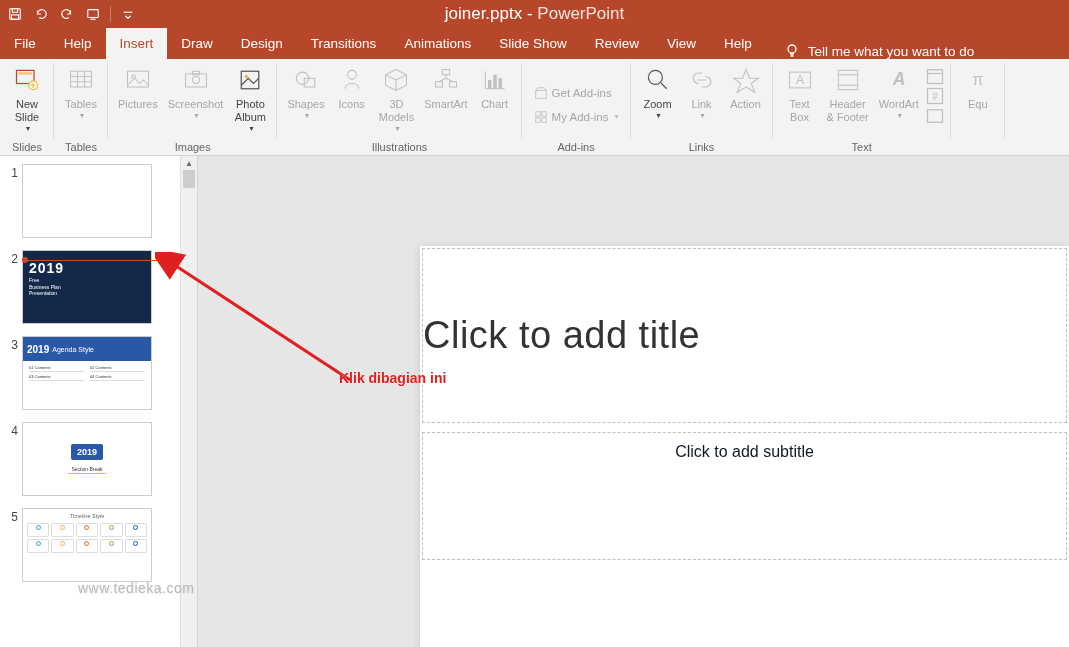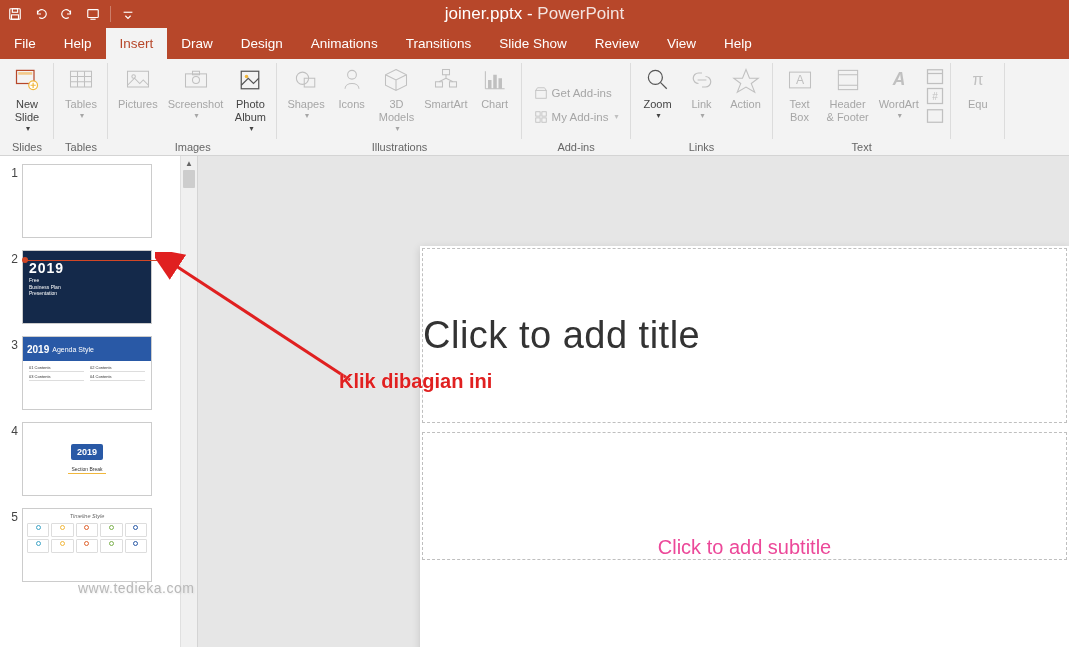--- a/index.html
+++ b/index.html
@@ -43,25 +43,25 @@
 .slide-thumb { width: 130px; height: 74px; border: 1px solid #ccc; background: #fff; position: relative; overflow: hidden; cursor: pointer; }
 
 .vscroll { width: 17px; background: #f0f0f0; border-left: 1px solid #e0e0e0; position: relative; }
 .vscroll-thumb { position: absolute; top: 14px; left: 2px; right: 2px; height: 18px; background: #cdcdcd; border-radius: 1px; }
 .vscroll-arrow { position: absolute; left: 0; right: 0; height: 14px; display: flex; align-items: center; justify-content: center; font-size: 8px; color: #666; }
 .vscroll-arrow.up { top: 0; }
 
 .canvas { flex: 1; position: relative; background: #e6e6e6; overflow: hidden; }
 .slide-canvas { position: absolute; left: 222px; top: 90px; right: 0; bottom: -50px; background: #fff; box-shadow: 0 2px 8px rgba(0,0,0,.15); }
 .title-box { position: absolute; left: 2px; top: 2px; right: 2px; height: 175px; border: 1px dashed #bfbfbf; display: flex; align-items: center; justify-content: flex-start; font-size: 38px; color: #333; letter-spacing: .5px; }
-.subtitle-box { position: absolute; left: 2px; top: 186px; right: 2px; height: 128px; border: 1px dashed #bfbfbf; display: flex; align-items: flex-end; justify-content: center; padding-top: 10px; font-size: 20px; color: #ec4899; }
+.subtitle-box { position: absolute; left: 2px; top: 186px; right: 2px; height: 128px; border: 1px dashed #bfbfbf; display: flex; align-items: flex-start; justify-content: center; padding-top: 10px; font-size: 16px; color: #0f172a; }
 
 .annot-cursor-line { position: absolute; left: 24px; top: 260px; width: 144px; height: 1px; background: #d24726; }
 .annot-cursor-dot { position: absolute; left: 22px; top: 257px; width: 6px; height: 6px; border-radius: 50%; background: #d24726; }
-.annot-label { position: absolute; left: 339px; top: 370px; color: #e02020; font-weight: bold; font-size: 20px; text-shadow: 0 0 1px #fff; }
+.annot-label { position: absolute; left: 339px; top: 370px; color: #e02020; font-weight: bold; font-size: 14px; text-shadow: 0 0 1px #fff; }
 .watermark { position: absolute; left: 78px; top: 580px; color: #b8b8b8; font-size: 14px; letter-spacing: .5px; text-shadow: 1px 1px 2px rgba(0,0,0,.08); }
 
 .thumb-dark { background: #14294a; }
 .thumb-dark-content { color: #fff; font-size: 5px; padding: 8px 6px; line-height: 1.3; }
 .thumb-dark-2019 { font-size: 14px; font-weight: bold; letter-spacing: 1px; }
 .thumb3-head { background: #2959a6; height: 24px; color: #fff; font-size: 7px; padding: 3px 4px; display:flex; align-items:center; gap:3px;}
 .thumb3-2019 { font-size: 10px; font-weight: bold; }
 .thumb3-body { padding: 4px 6px; font-size: 4px; display: grid; grid-template-columns: 1fr 1fr; gap: 2px 6px; }
 .thumb3-body div { border-bottom: 1px solid #ddd; padding-bottom:1px; color:#333; }
 .thumb4 { display:flex; flex-direction:column; align-items:center; justify-content:center; }
@@ -117,26 +117,33 @@
     <span class="title-appname">PowerPoint</span>
   </div>
 </div>
 
 <div class="menubar">
   <div class="menu-tab file">File</div>
   <div class="menu-tab">Help</div>
   <div class="menu-tab active">Insert</div>
   <div class="menu-tab">Draw</div>
   <div class="menu-tab">Design</div>
+  <div class="menu-tab">Transitions</div>
   <div class="menu-tab">Animations</div>
-  <div class="menu-tab">Transitions</div>
   <div class="menu-tab">Slide Show</div>
   <div class="menu-tab">Review</div>
   <div class="menu-tab">View</div>
   <div class="menu-tab">Help</div>
+  <div class="tellme">
+    <svg viewBox="0 0 16 16">
+        <circle cx="8" cy="6" r="4"></circle>
+        <path d="M6 11 L10 11 M6.5 13 L9.5 13"></path>
+      </svg>
+    <span>Tell me what you want to do</span>
+  </div>
 </div>
 
 <div class="ribbon">
   <div class="rgroup">
     <div class="rgroup-row">
       <div class="rbtn">
         <div class="rbtn-icon">
             <svg viewBox="0 0 32 32" stroke="#b7472a" fill="none" stroke-width="1.4">
               <rect x="4" y="5" width="20" height="15"></rect>
               <rect x="6" y="7" width="16" height="3" fill="#f3c98a" stroke="none"></rect>

